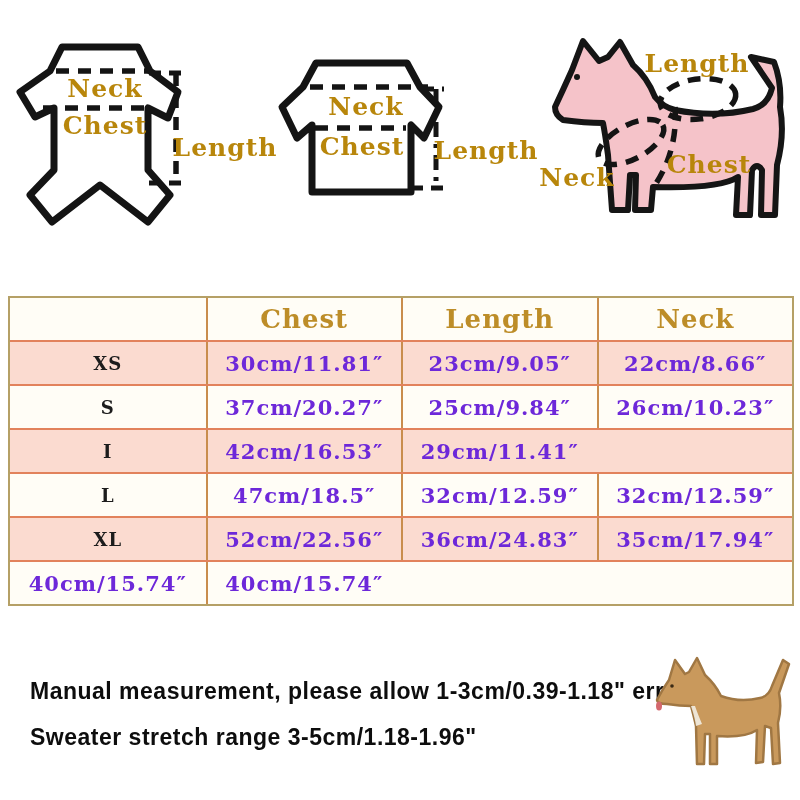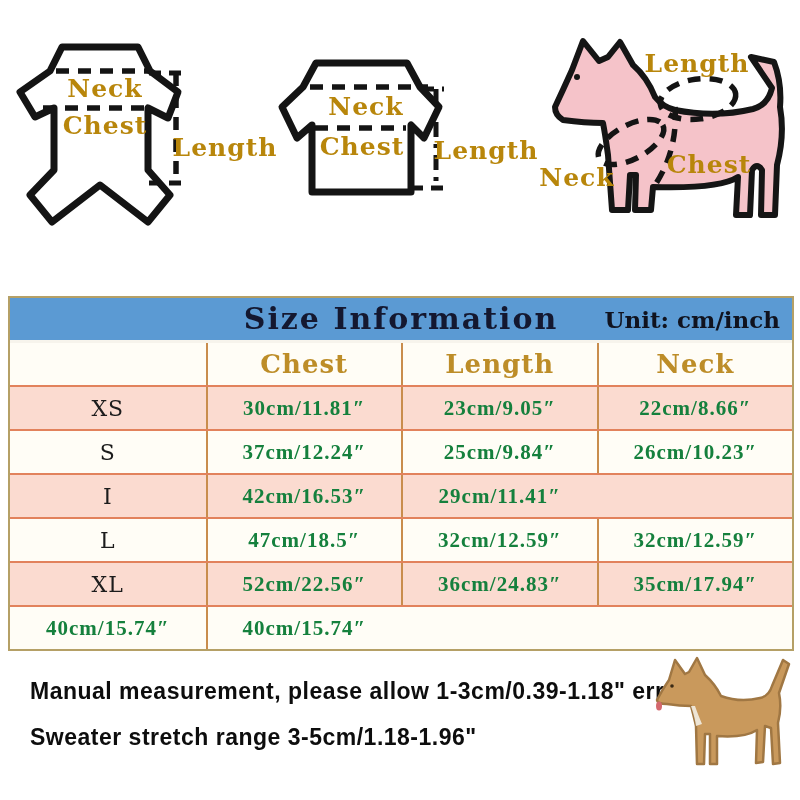--- a/index.html
+++ b/index.html
@@ -19,22 +19,22 @@
              font-weight:bold;font-size:30px;color:#141830;letter-spacing:2px;}
   .tbl-unit{position:absolute;right:12px;top:8px;font-weight:bold;font-size:23px;color:#10131f;}
   .row{display:flex;height:42px;align-items:center;}
   .row > div{flex:0 0 25%;box-sizing:border-box;text-align:center;}
   .row > div + div{border-left:2px solid #c98d4d;height:100%;display:flex;align-items:center;justify-content:center;}
   .col-row{background:#fffdf6;}
   .col-head{font-weight:bold;font-size:26px;color:#bd8d28;letter-spacing:1px;}
   .d-row{border-top:2px solid #e2825c;}
   .d-row.pink{background:#fbdbd0;}
   .d-row.white{background:#fffdf6;}
-  .size-cell{font-weight:normal;font-size:22px;color:#1c1c1c;letter-spacing:1px;}
-  .val-cell{font-weight:bold;font-size:21px;color:#15803d;letter-spacing:1px;font-family:Liberation Serif, serif;}
+  .size-cell{font-weight:bold;font-size:18px;color:#1c1c1c;letter-spacing:1px;}
+  .val-cell{font-weight:bold;font-size:21px;color:#6d28d9;letter-spacing:1px;}
   
   .note{position:absolute;left:30px;font-family:"Liberation Sans",sans-serif;
         font-weight:bold;font-size:23px;color:#0d0d0d;letter-spacing:0.5px;white-space:nowrap;}
   .note1{top:678px;}
   .note2{top:724px;}
 </style>
 </head>
 <body>
 
 <div class="canvas">
@@ -73,40 +73,36 @@
     <circle cx="52" cy="62" r="3" fill="#151515"></circle>
     <ellipse class="dash" cx="173" cy="84" rx="38" ry="20" transform="rotate(-8 173 84)" stroke-width="5"></ellipse>
     <ellipse class="dash" cx="106" cy="127" rx="36" ry="17" transform="rotate(-28 106 127)" stroke-width="5"></ellipse>
     <path class="dash" stroke-width="5" d="M150,92 Q153,135 130,170"></path>
     <text class="diag-label" x="172" y="57">Length</text>
     <text class="diag-label" x="52" y="171">Neck</text>
     <text class="diag-label" x="184" y="158">Chest</text>
   </svg>
 
   <div class="size-table">
-    <div class="title-row">
-      <div class="tbl-title">Size Information</div>
-      <div class="tbl-unit">Unit: cm/inch</div>
-    </div>
     <div class="row col-row">
       <div></div>
       <div class="col-head">Chest</div>
       <div class="col-head">Length</div>
       <div class="col-head">Neck</div>
     </div>
 
     <div class="row d-row pink">
       <div class="size-cell">XS</div>
       <div class="val-cell">30cm/11.81″</div>
       <div class="val-cell">23cm/9.05″</div>
       <div class="val-cell">22cm/8.66″</div>
     </div>
     <div class="row d-row white">
       <div class="size-cell">S</div>
-      <div class="val-cell">37cm/12.24″</div>
+      <div class="val-cell">37cm/20.27″</div>
       <div class="val-cell">25cm/9.84″</div>
       <div class="val-cell">26cm/10.23″</div>
     </div>
     <div class="row d-row pink">
       <div class="size-cell">I</div>
       <div class="val-cell">42cm/16.53″</div>
       <div class="val-cell">29cm/11.41″</div>
     </div>
     <div class="row d-row white">
       <div class="size-cell">L</div>

